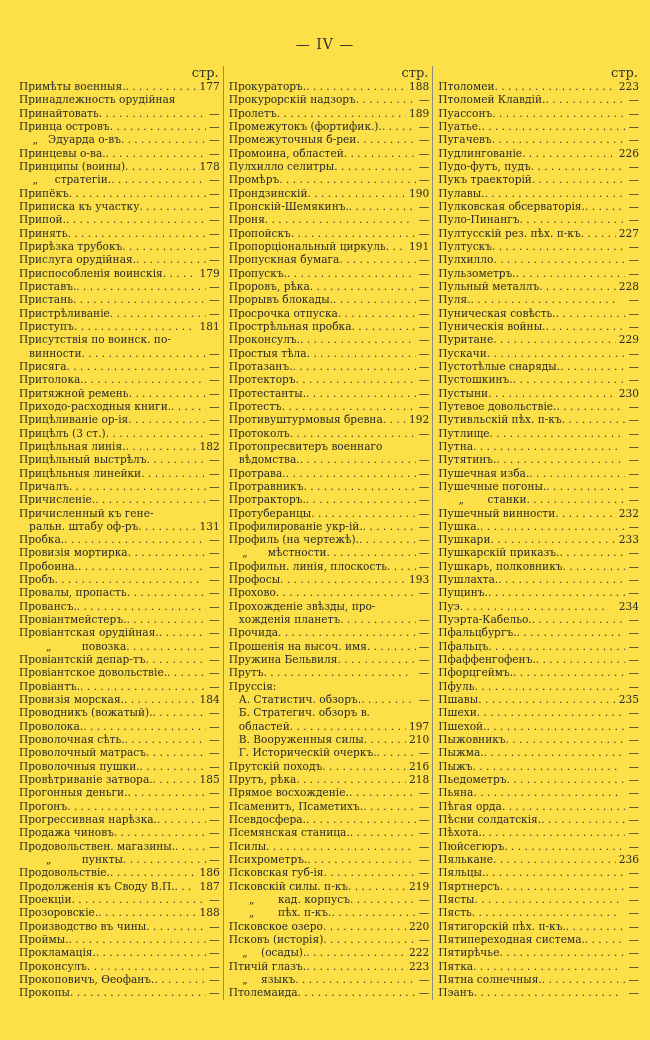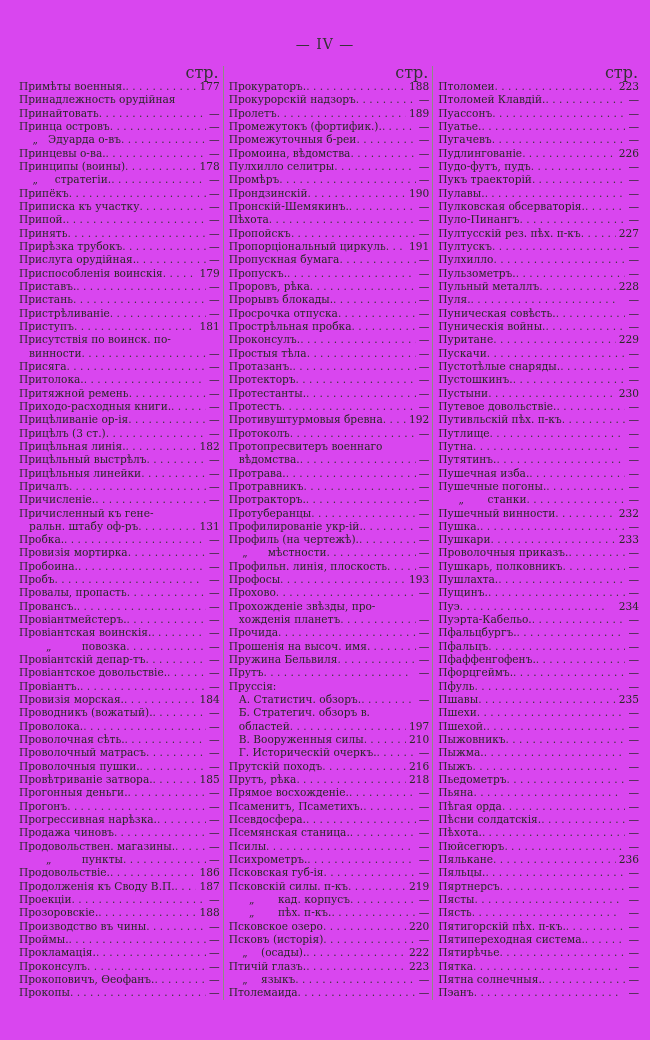--- a/index.html
+++ b/index.html
@@ -4,21 +4,21 @@
 <style>
   html,body{margin:0;padding:0;}
   body{
     width:650px;height:1040px;
     background:#e8e6e0;
     font-family:"DejaVu Serif", serif;
   }
   .page{
     position:relative;
     width:650px;height:1040px;
-    background:#d946ef;
+    background:#fde047;
     color:#2a2a28;
     overflow:hidden;
     box-sizing:border-box;
   }
   .folio{
     text-align:center;
     padding-top:36px;
     font-size:14px;
     letter-spacing:1px;
     color:#333;
@@ -31,21 +31,21 @@
     flex:1 1 0;
     min-width:0;
     padding:0 3px 0 5px;
     box-sizing:border-box;
   }
   .col + .col{
     border-left:1px solid #8d8b83;
   }
   .col-header{
     text-align:right;
-    font-size:16px;
+    font-size:13px;
     line-height:14px;
     padding-right:1px;
     color:#333;
   }
   .entry{
     display:flex;
     align-items:baseline;
     height:13.34px;
     line-height:13.34px;
     font-size:10.6px;
@@ -273,21 +273,21 @@
           <span class="t">Провансъ.</span>
           <span class="leader"></span>
           <span class="pg">—</span>
         </div>
         <div class="entry">
           <span class="t">Провіантмейстеръ.</span>
           <span class="leader"></span>
           <span class="pg">—</span>
         </div>
         <div class="entry">
-          <span class="t">Провіантская воинскія.</span>
+          <span class="t">Провіантская орудійная.</span>
           <span class="leader"></span>
           <span class="pg">—</span>
         </div>
         <div class="entry">
           <span class="t">        „         повозка</span>
           <span class="leader"></span>
           <span class="pg">—</span>
         </div>
         <div class="entry">
           <span class="t">Провіантскій депар-тъ</span>
@@ -441,21 +441,21 @@
           <span class="t">Промежутокъ (фортифик.).</span>
           <span class="leader"></span>
           <span class="pg">—</span>
         </div>
         <div class="entry">
           <span class="t">Промежуточныя б-реи</span>
           <span class="leader"></span>
           <span class="pg">—</span>
         </div>
         <div class="entry">
-          <span class="t">Промоина, вѣдомства</span>
+          <span class="t">Промоина, областей</span>
           <span class="leader"></span>
           <span class="pg">—</span>
         </div>
         <div class="entry">
           <span class="t">Пулхилло селитры</span>
           <span class="leader"></span>
           <span class="pg">—</span>
         </div>
         <div class="entry">
           <span class="t">Промѣръ</span>
@@ -466,21 +466,21 @@
           <span class="t">Прондзинскій</span>
           <span class="leader"></span>
           <span class="pg">190</span>
         </div>
         <div class="entry">
           <span class="t">Пронскій-Шемякинъ.</span>
           <span class="leader"></span>
           <span class="pg">—</span>
         </div>
         <div class="entry">
-          <span class="t">Пѣхота</span>
+          <span class="t">Проня</span>
           <span class="leader"></span>
           <span class="pg">—</span>
         </div>
         <div class="entry">
           <span class="t">Пропойскъ</span>
           <span class="leader"></span>
           <span class="pg">—</span>
         </div>
         <div class="entry">
           <span class="t">Пропорціональный циркуль</span>
@@ -931,21 +931,21 @@
           <span class="t">Пушка.</span>
           <span class="leader"></span>
           <span class="pg">—</span>
         </div>
         <div class="entry">
           <span class="t">Пушкари</span>
           <span class="leader"></span>
           <span class="pg">233</span>
         </div>
         <div class="entry">
-          <span class="t">Проволочныя приказъ.</span>
+          <span class="t">Пушкарскій приказъ.</span>
           <span class="leader"></span>
           <span class="pg">—</span>
         </div>
         <div class="entry">
           <span class="t">Пушкарь, полковникъ</span>
           <span class="leader"></span>
           <span class="pg">—</span>
         </div>
         <div class="entry">
           <span class="t">Пушлахта.</span>

